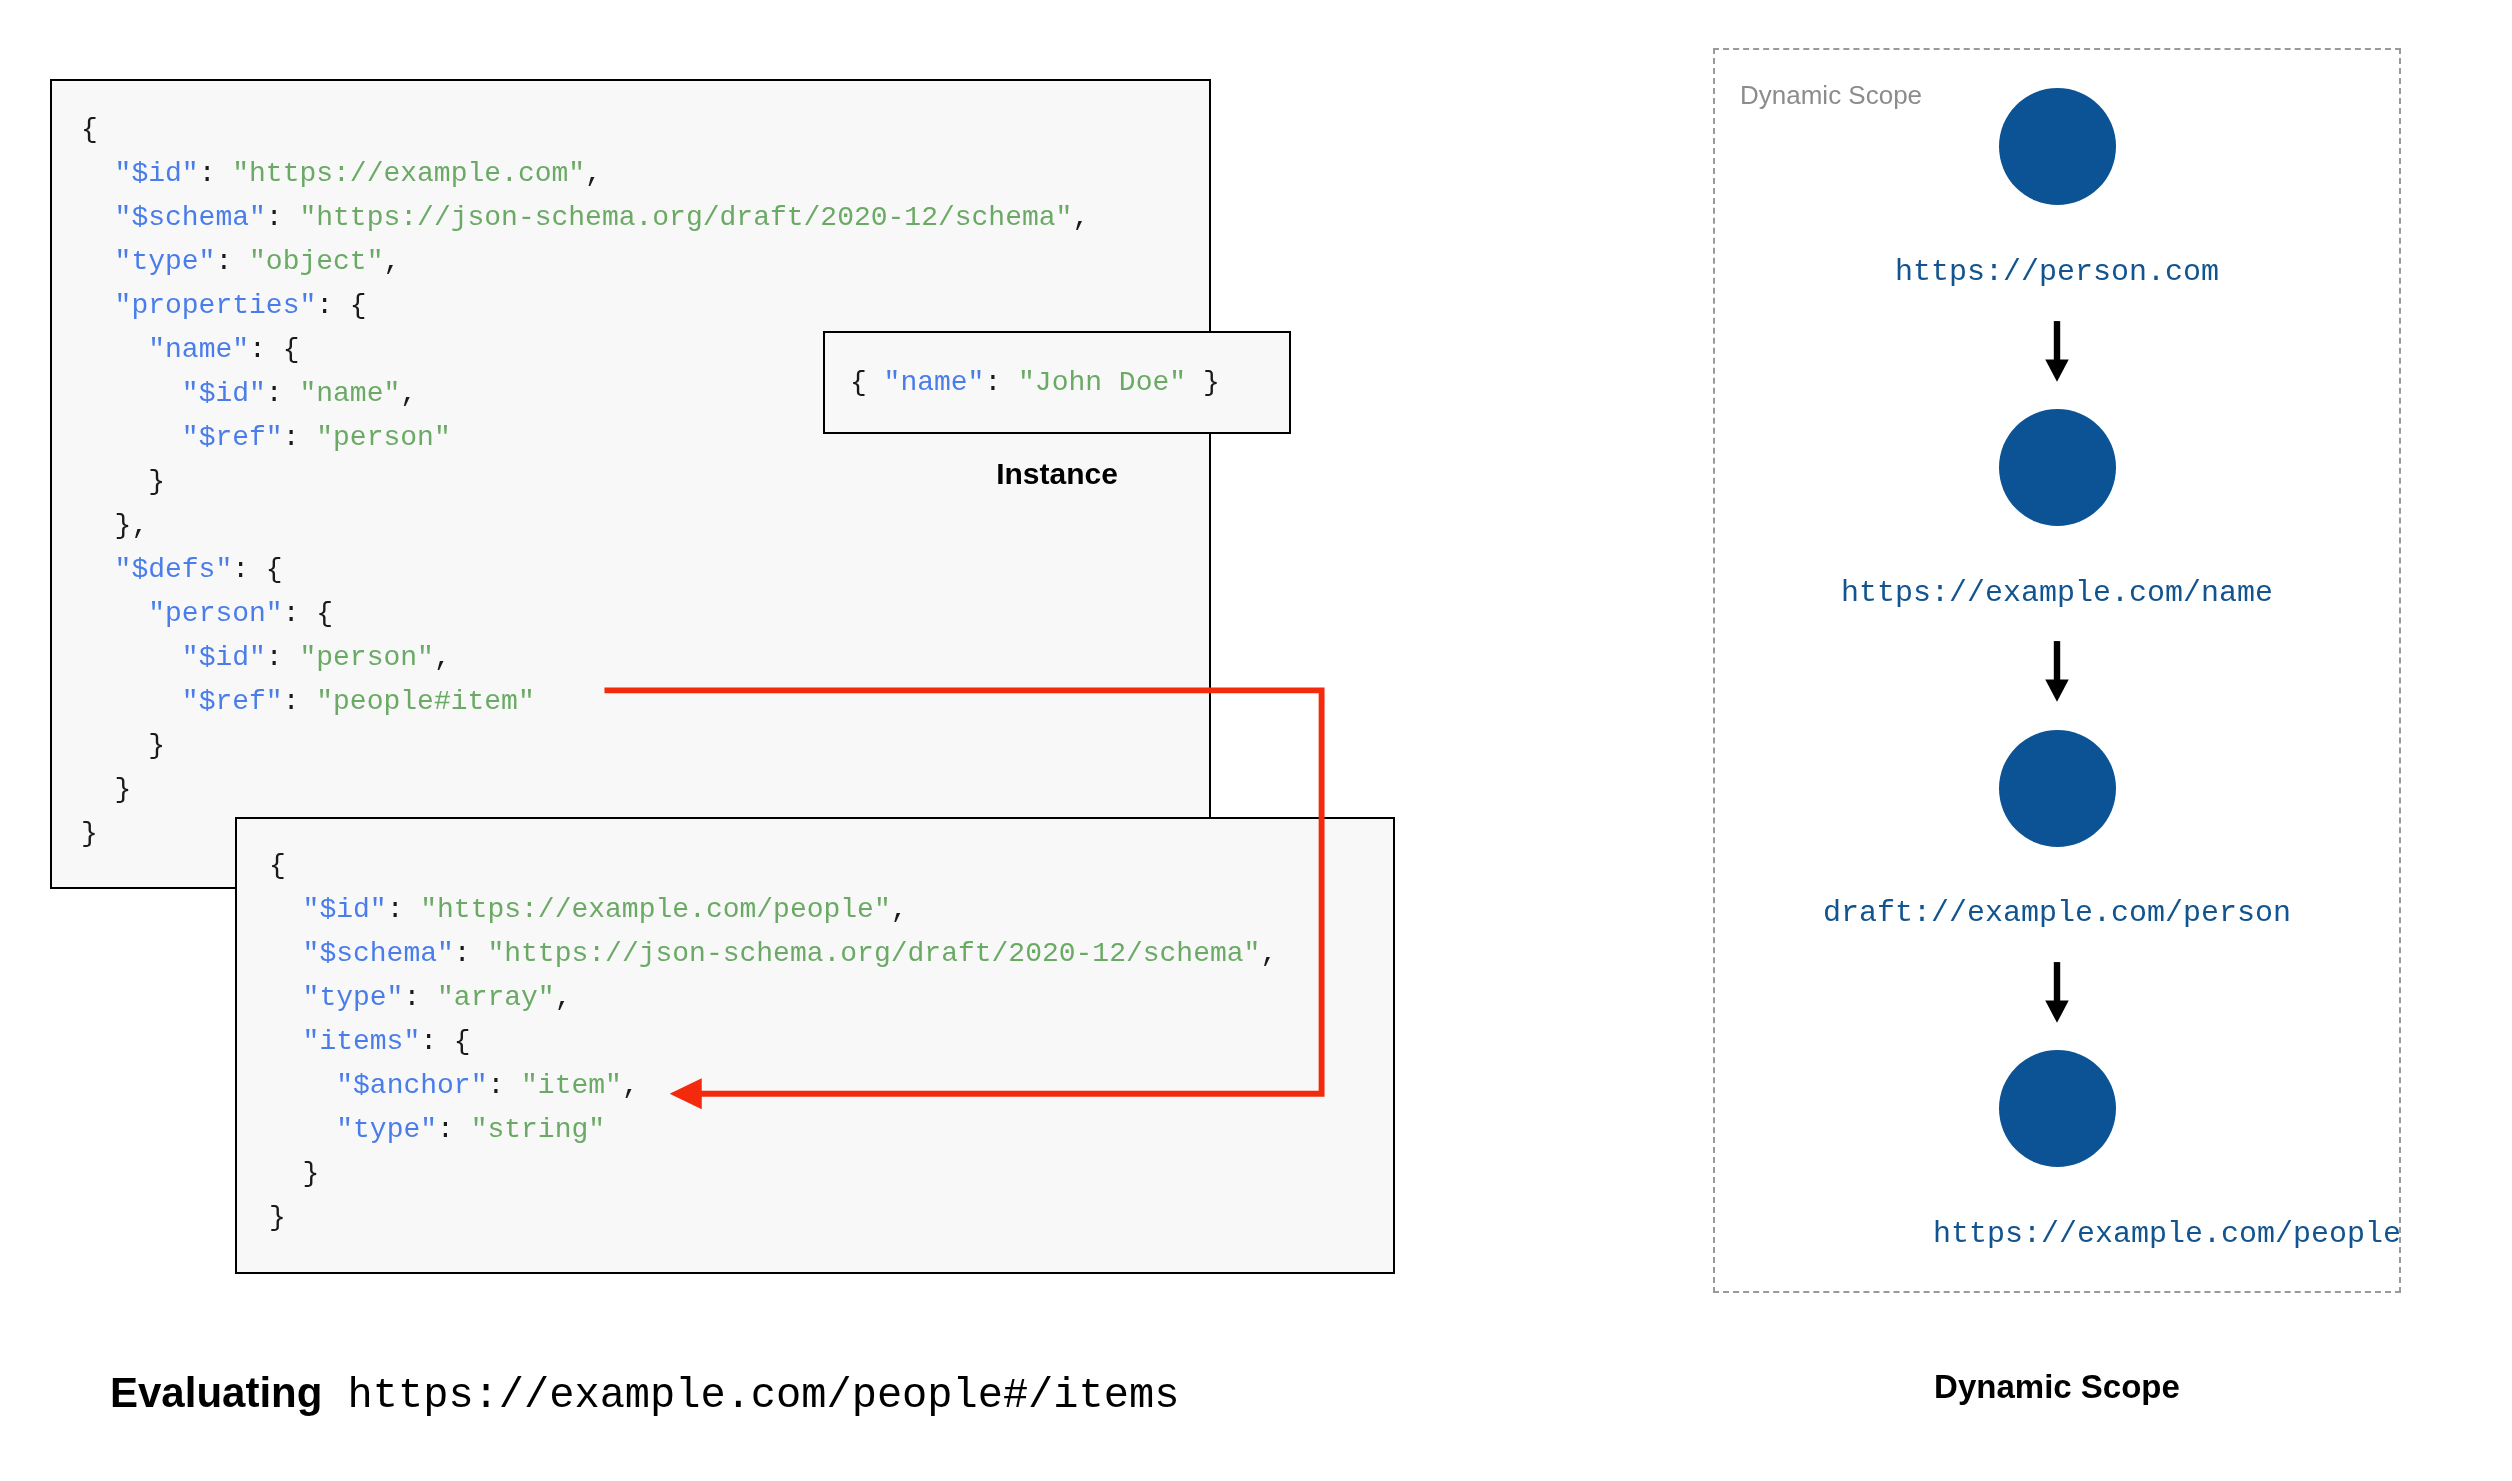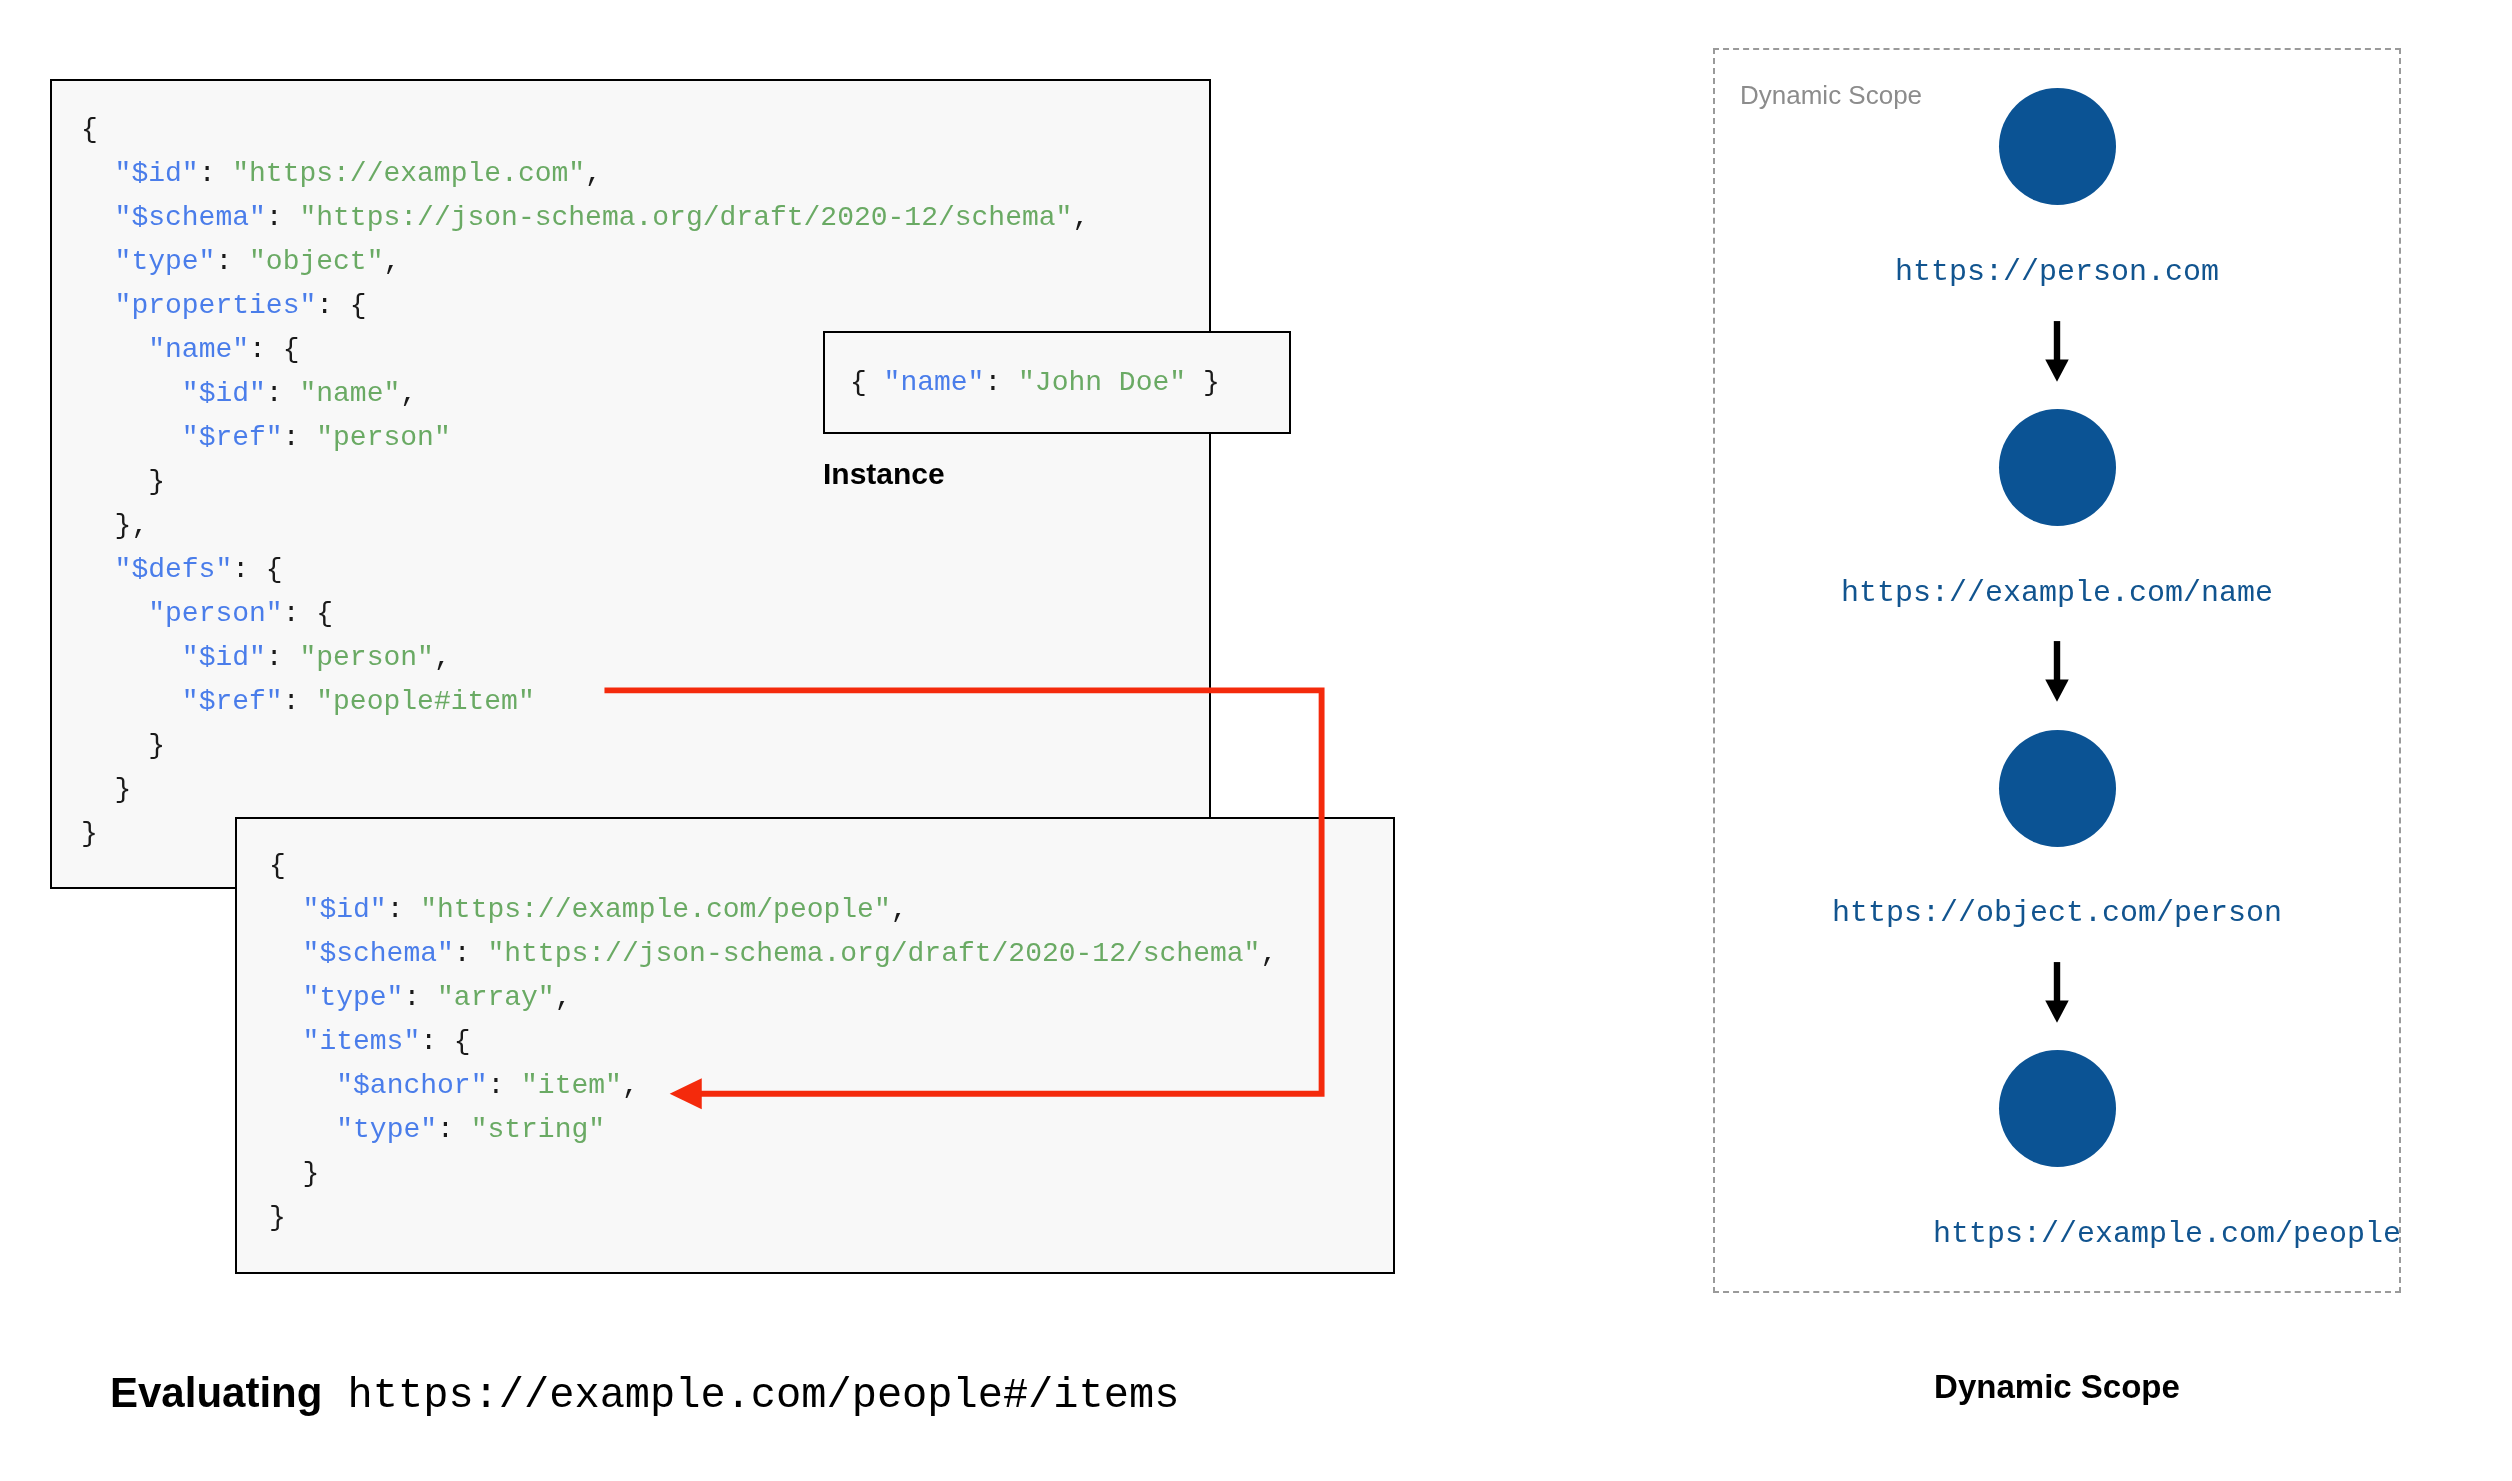--- a/index.html
+++ b/index.html
@@ -58,21 +58,21 @@
     position: absolute;
     left: 25px;
     top: 28px;
     font-size: 28px;
   }
   #instance-caption {
     position: absolute;
     left: 823px;
     top: 457px;
     width: 468px;
-    text-align: left;
+    text-align: center;
     font-size: 30px;
     font-weight: bold;
     color: #000000;
   }
 
   
   #people-schema-box {
     left: 235px;
     top: 817px;
     width: 1160px;
@@ -193,21 +193,21 @@
 </svg>
 
 <div class="scope-node" style="left:1999px; top:409px; width:117px; height:117px;"></div>
 <div class="scope-node-label" style="left:1713px; top:576px;">https://example.com/name</div>
 <svg class="scope-arrow" style="left:2041px; top:641px; height:62px;" viewBox="0 0 60 116">
   <line x1="30" y1="0" x2="30" y2="80" stroke="#000000" stroke-width="12"></line>
   <polygon points="8,72 52,72 30,114" fill="#000000"></polygon>
 </svg>
 
 <div class="scope-node" style="left:1999px; top:730px; width:117px; height:117px;"></div>
-<div class="scope-node-label" style="left:1713px; top:896px;">https://object.com/person</div>
+<div class="scope-node-label" style="left:1713px; top:896px;">draft://example.com/person</div>
 <svg class="scope-arrow" style="left:2041px; top:962px; height:62px;" viewBox="0 0 60 116">
   <line x1="30" y1="0" x2="30" y2="80" stroke="#000000" stroke-width="12"></line>
   <polygon points="8,72 52,72 30,114" fill="#000000"></polygon>
 </svg>
 
 <div class="scope-node" style="left:1999px; top:1050px; width:117px; height:117px;"></div>
 <div class="scope-node-label" style="left:1713px; top:1217px;text-align:right;">https://example.com/people</div>
 
 <div id="dynamic-scope-caption">Dynamic Scope</div>
 

